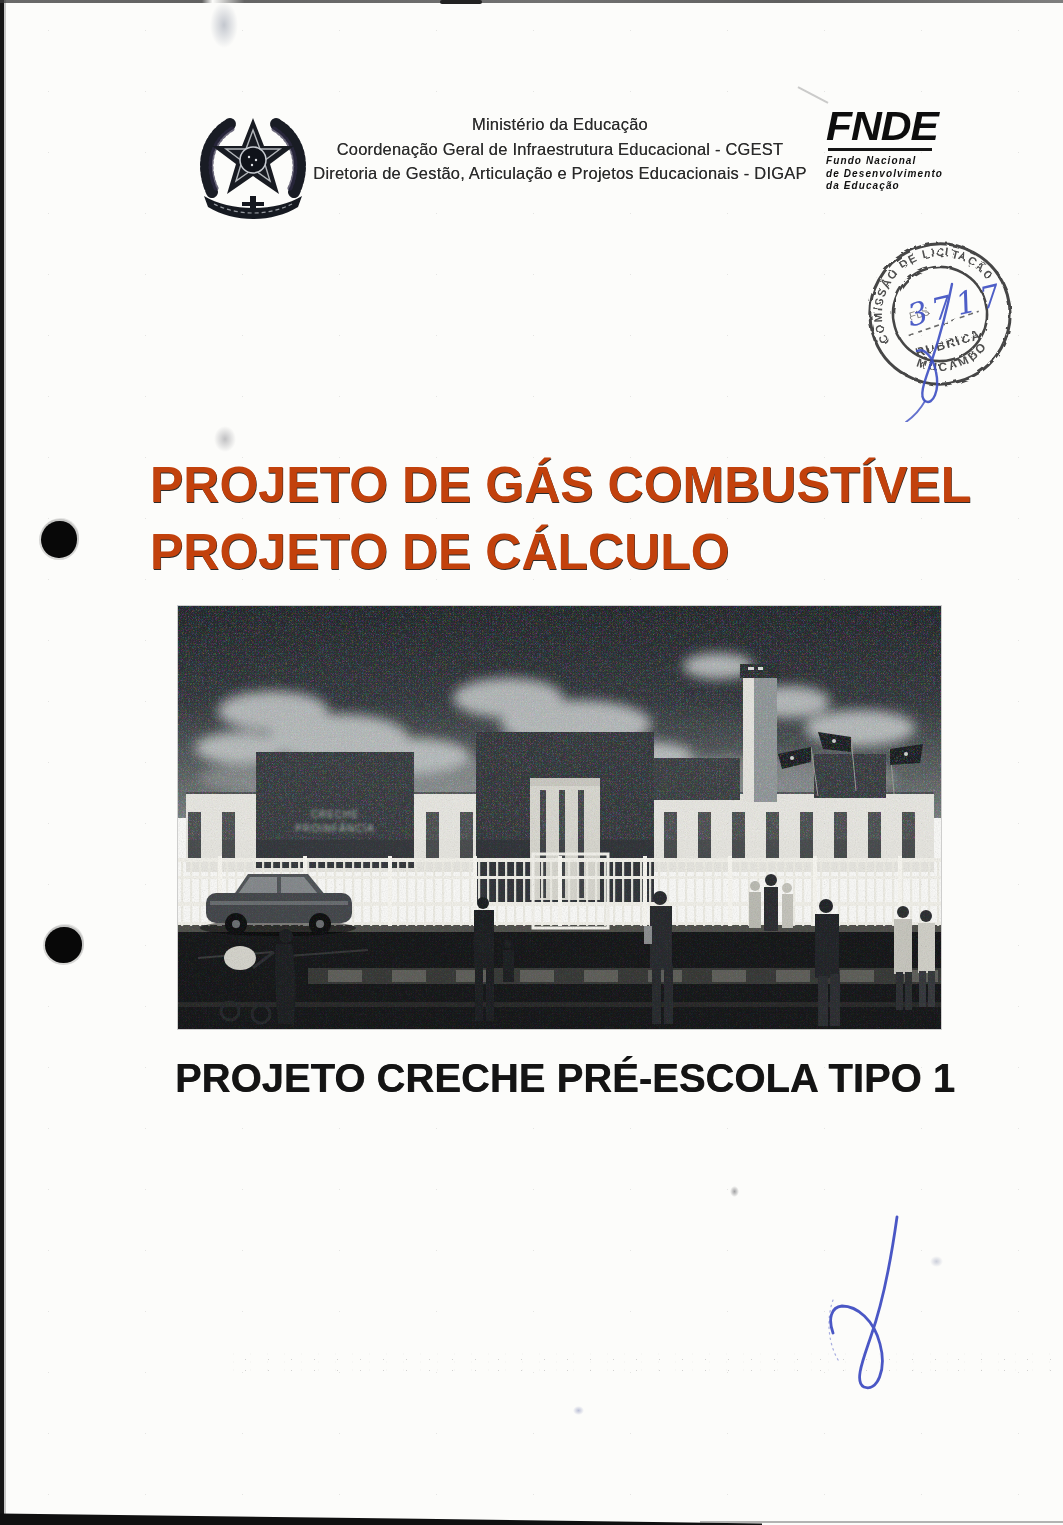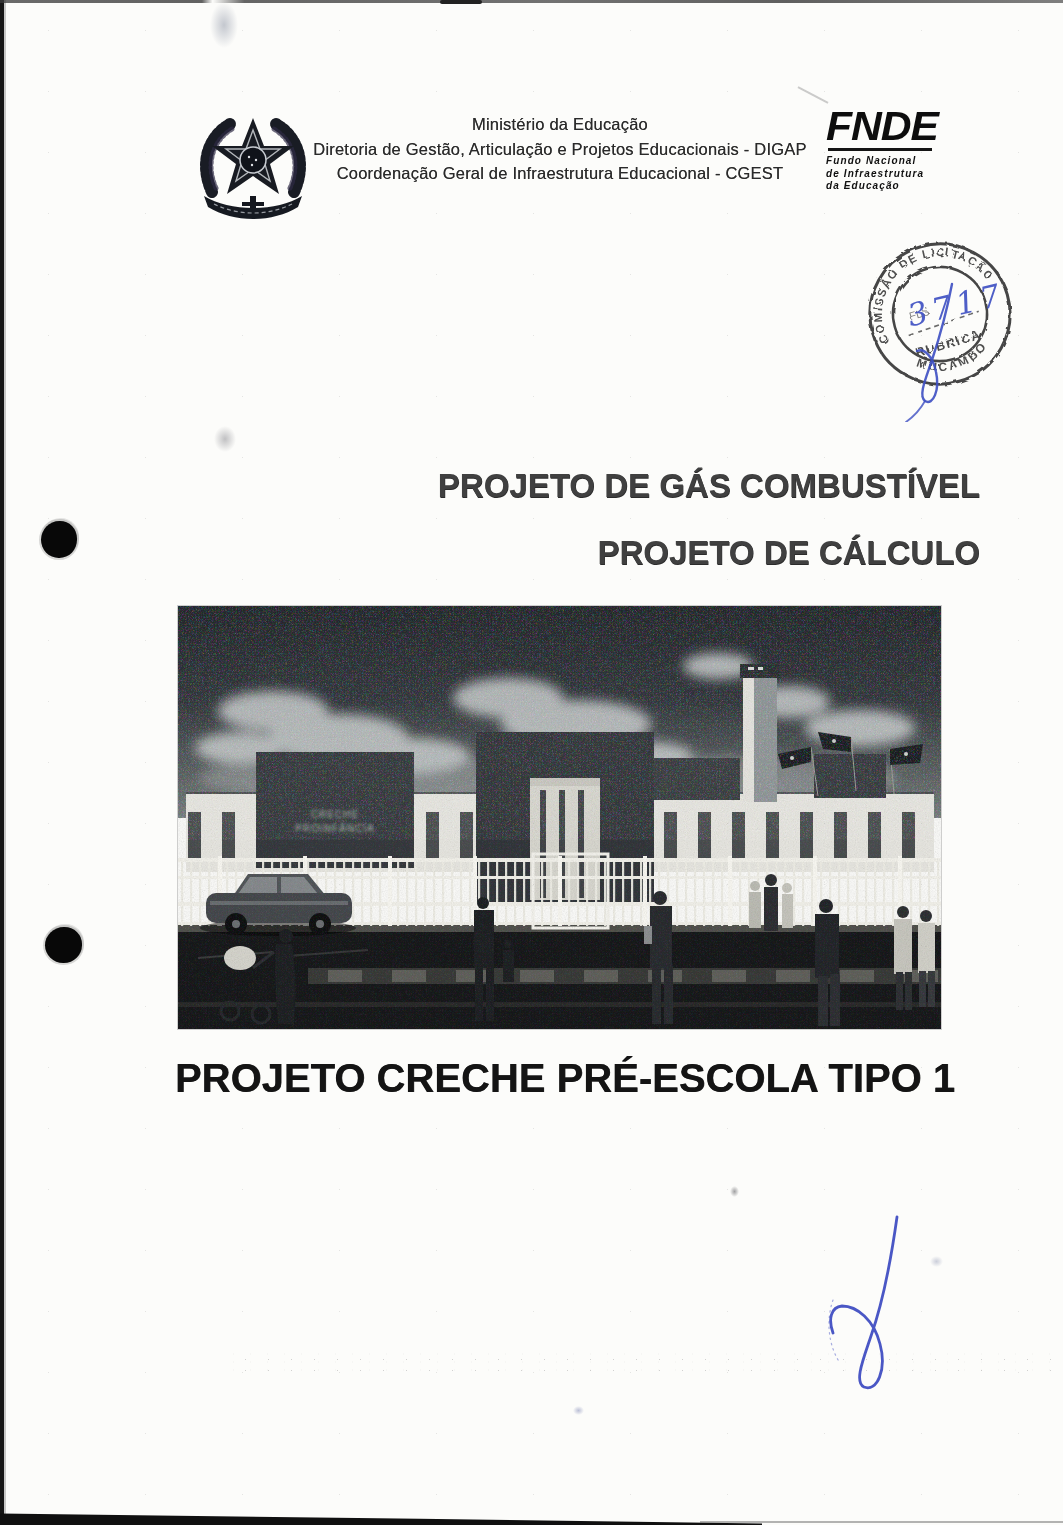--- a/index.html
+++ b/index.html
@@ -34,22 +34,22 @@
   .coat{position:absolute;left:192px;top:104px;width:122px;height:132px;}
   .fnde{position:absolute;left:826px;top:106px;width:120px;color:#0d0d0d;}
   .fnde-acronym{font-size:41px;font-weight:900;font-style:italic;letter-spacing:-1px;
     line-height:40px;transform:scaleX(1.04);transform-origin:left;}
   .fnde-rule{width:104px;height:3px;background:#141414;margin:2px 0 4px 2px;}
   .fnde-tag{font-size:10px;font-weight:bold;font-style:italic;letter-spacing:1.1px;
     line-height:12.5px;color:#101010;white-space:nowrap;}
   
   .stamp{position:absolute;left:852px;top:222px;width:180px;height:200px;}
   
-  .doc-title{position:absolute;left:150px;top:452px;width:830px;text-align:right;
-    font-size:33px;font-weight:bold;color:#404040;line-height:67px;
+  .doc-title{position:absolute;left:150px;top:452px;width:830px;text-align:left;
+    font-size:50px;font-weight:bold;color:#c2410c;line-height:67px;
     text-shadow:.5px .5px .4px rgba(20,20,20,.9);}
   .doc-subtitle{position:absolute;left:150px;top:1056px;width:830px;text-align:center;
     font-size:40px;font-weight:bold;color:#141414;
     text-shadow:.4px .4px .3px rgba(20,20,20,.85);}
   
   .photo{position:absolute;left:178px;top:606px;width:763px;height:423px;
     outline:1px solid rgba(120,120,120,.35);}
   
   .flourish{position:absolute;left:800px;top:1200px;width:120px;height:200px;}
   
@@ -98,29 +98,29 @@
       <circle cx="60" cy="61" r="1.2" fill="#dfe2e6"></circle>
       <rect x="58" y="92" width="6" height="20" fill="#14171e"></rect>
       <rect x="50" y="98" width="22" height="4" fill="#14171e"></rect>
       <path d="M 12,92 C 38,108 84,108 110,92 L 106,103 C 80,119 42,119 16,103 Z" fill="#161a21"></path>
       <path d="M 22,100 C 46,112 76,112 100,100" fill="none" stroke="#b9bdc3" stroke-width="1.2" stroke-dasharray="4 3" opacity=".8"></path>
     </g>
   </svg>
 
   <div class="org-text">
     <div>Ministério da Educação</div>
+    <div>Coordenação Geral de Infraestrutura Educacional - CGEST</div>
     <div>Diretoria de Gestão, Articulação e Projetos Educacionais - DIGAP</div>
-    <div>Coordenação Geral de Infraestrutura Educacional - CGEST</div>
   </div>
 
   <div class="fnde">
     <div class="fnde-acronym">FNDE</div>
     <div class="fnde-rule"></div>
     <div class="fnde-tag">Fundo Nacional</div>
-    <div class="fnde-tag">de Infraestrutura</div>
+    <div class="fnde-tag">de Desenvolvimento</div>
     <div class="fnde-tag">da Educação</div>
   </div>
 
   <svg class="stamp" viewBox="0 0 180 200">
     <defs>
       <filter id="rough" x="-10%" y="-10%" width="120%" height="120%">
         <feTurbulence type="fractalNoise" baseFrequency="0.12" numOctaves="2" seed="5" result="n"></feTurbulence>
         <feDisplacementMap in="SourceGraphic" in2="n" scale="3.5"></feDisplacementMap>
       </filter>
       <path id="arcTop" d="M 31.7,106 A 58,58 0 1 1 144.3,106" fill="none"></path>

